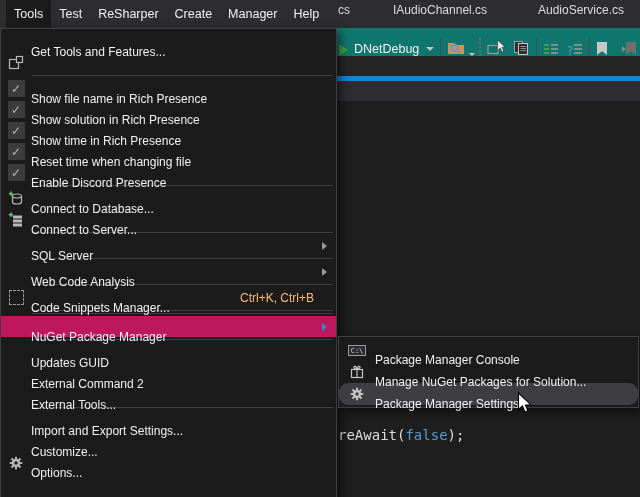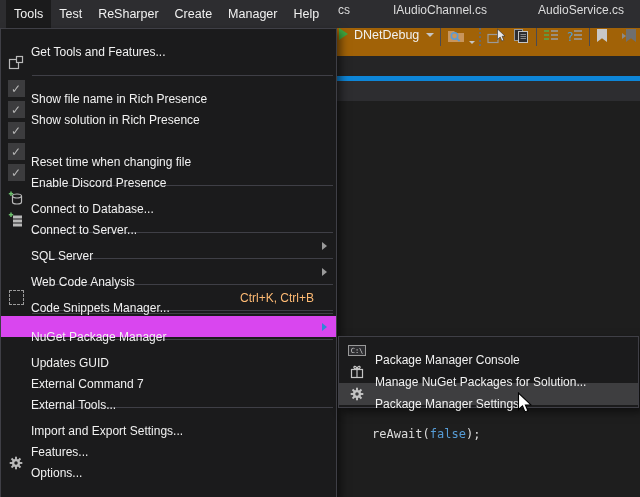--- a/index.html
+++ b/index.html
@@ -5,22 +5,22 @@
   html,body{margin:0;padding:0;background:#1e1e1e;}
   .screen{position:relative;width:640px;height:497px;overflow:hidden;background:#1e1e1e;
           font-family:"Liberation Sans",sans-serif;-webkit-font-smoothing:antialiased;}
 
   
   .menubar{position:absolute;top:0;left:0;right:0;height:28px;background:#2d2d30;display:flex;padding-left:6px;}
   .mb-item{display:flex;align-items:center;padding:0 8px;color:#f1f1f1;font-size:12.5px;cursor:default;}
   .mb-item.active{background:#1b1b1c;}
 
   
-  .toolbar{position:absolute;top:28px;left:337px;right:0;height:28px;background:#a16207;
-           display:flex;align-items:flex-start;overflow:hidden;}
+  .toolbar{position:absolute;top:28px;left:337px;right:0;height:28px;background:#0f766e;
+           display:flex;align-items:flex-end;overflow:hidden;}
   .play{width:0;height:0;border-top:6px solid transparent;border-bottom:6px solid transparent;
         border-left:9px solid #3fa63f;margin-left:2px;}
   .dbg-label{color:#f1f1f1;font-size:12.5px;margin-left:6px;}
   .caret{width:0;height:0;border-left:4px solid transparent;border-right:4px solid transparent;
          border-top:4px solid #c5c5c5;margin-left:7px;}
   .tsep{width:1px;height:18px;background:#4a4a52;margin:0 6px;flex:none;}
   .tbtn{display:flex;align-items:center;justify-content:center;flex:none;}
   .mini-caret{width:0;height:0;border-left:3px solid transparent;border-right:3px solid transparent;
               border-top:3px solid #c5c5c5;margin:12px 0 0 2px;}
   .grip{width:0;height:18px;border-left:2px dotted #6a6a6a;margin:0 6px 0 4px;}
@@ -29,45 +29,45 @@
   .tabbar{position:absolute;top:56px;left:337px;right:0;height:20px;background:#252526;}
   .tab{position:absolute;top:0;height:20px;display:flex;align-items:center;color:#dcdcdc;font-size:12px;}
   .bluestrip{position:absolute;top:76px;left:0;right:0;height:5px;background:#0e86d8;}
   .breadcrumb{position:absolute;top:81px;left:0;right:0;height:20px;background:#2d2d30;
               display:flex;align-items:center;}
   .bc-item{color:#a9a9a9;font-size:12px;}
 
   
   .editor{position:absolute;top:101px;left:0;right:0;bottom:0;background:#1e1e1e;}
   .code-line{position:absolute;white-space:pre;font-family:"DejaVu Sans Mono","Liberation Mono",monospace;
-             font-size:12px;color:#dcdcdc;margin-left:34px;}
+             font-size:14px;color:#dcdcdc;}
   .kw{color:#569cd6;}
 
   
   .tools-menu{position:absolute;left:0;top:28px;width:337px;height:470px;box-sizing:border-box;
               background:#1b1b1c;border:1px solid #3f3f46;border-bottom:none;padding-top:2px;
               box-shadow:4px 4px 8px rgba(0,0,0,.5);z-index:10;}
   .mi{height:21px;display:flex;align-items:center;color:#f1f1f1;font-size:12px;position:relative;cursor:default;}
-  .mi.hl{background:#d946ef;}
+  .mi.hl{background:#be185d;}
   .gut{width:30px;flex:none;display:flex;align-items:center;justify-content:center;}
   .lbl{flex:1;white-space:nowrap;margin-top:20px;}
   .sc{margin-right:22px;color:#fdba74;white-space:nowrap;}
   .arr{position:absolute;right:9px;width:0;height:0;border-top:4px solid transparent;
        border-bottom:4px solid transparent;border-left:5px solid #9a9a9a;}
   .arr.blue{border-left-color:#2f87d7;}
   .msep{height:1px;background:#3f3f46;margin:2px 3px 2px 31px;}
   .chk{width:17px;height:17px;background:#3c3c3e;color:#b5b5b5;display:flex;align-items:center;
        justify-content:center;font-size:12px;}
   .snip-box{width:13px;height:13px;border:1px dashed #9a9a9a;}
 
   
   .nuget-submenu{position:absolute;left:338px;top:336px;width:301px;box-sizing:border-box;background:#1b1b1c;
                  border:1px solid #3f3f46;padding:2px 0;box-shadow:4px 4px 8px rgba(0,0,0,.5);z-index:11;}
   .smi{height:22px;display:flex;align-items:center;color:#f1f1f1;font-size:12px;cursor:default;}
-  .smi.hl{background:#3e3e40;}
+  .smi.hl{background:#3e3e40;border-radius:9px;}
   .sgut{width:36px;flex:none;display:flex;align-items:center;justify-content:center;}
   .console-ic{font-family:"DejaVu Sans Mono",monospace;font-size:7px;color:#d0d0d0;background:#2d2d30;
               border:1px solid #9a9a9a;padding:2px 2px 1px 2px;line-height:6px;}
 
   .cursor{position:absolute;left:517px;top:392px;z-index:30;}
 </style>
 </head>
 <body>
 
 <div class="screen">
@@ -198,20 +198,21 @@
     <div class="mi">
       <span class="gut">
           <span class="chk">✓</span>
         </span>
       <span class="lbl">Show solution in Rich Presence</span>
     </div>
     <div class="mi">
       <span class="gut">
           <span class="chk">✓</span>
         </span>
+      <span class="lbl">Show time in Rich Presence</span>
     </div>
     <div class="mi">
       <span class="gut">
           <span class="chk">✓</span>
         </span>
       <span class="lbl">Reset time when changing file</span>
     </div>
     <div class="mi">
       <span class="gut">
           <span class="chk">✓</span>
@@ -291,36 +292,36 @@
     </div>
 
     <div class="msep"></div>
 
     <div class="mi">
       <span class="gut"></span>
         <span class="lbl">Updates GUID</span>
     </div>
     <div class="mi">
       <span class="gut"></span>
-        <span class="lbl">External Command 7</span>
+        <span class="lbl">External Command 2</span>
     </div>
     <div class="mi">
       <span class="gut"></span>
         <span class="lbl">External Tools...</span>
     </div>
 
     <div class="msep"></div>
 
     <div class="mi">
       <span class="gut"></span>
         <span class="lbl">Import and Export Settings...</span>
     </div>
     <div class="mi">
       <span class="gut"></span>
-        <span class="lbl">Features...</span>
+        <span class="lbl">Customize...</span>
     </div>
     <div class="mi">
       <span class="gut">
         <svg width="14" height="14" viewBox="0 0 16 16">
           <g fill="#b9b9b9">
             <rect x="6.9" y="0.8" width="2.2" height="14.4"></rect>
             <rect x="6.9" y="0.8" width="2.2" height="14.4" transform="rotate(45 8 8)"></rect>
             <rect x="6.9" y="0.8" width="2.2" height="14.4" transform="rotate(90 8 8)"></rect>
             <rect x="6.9" y="0.8" width="2.2" height="14.4" transform="rotate(135 8 8)"></rect>
             <circle cx="8" cy="8" r="4.6"></circle>

